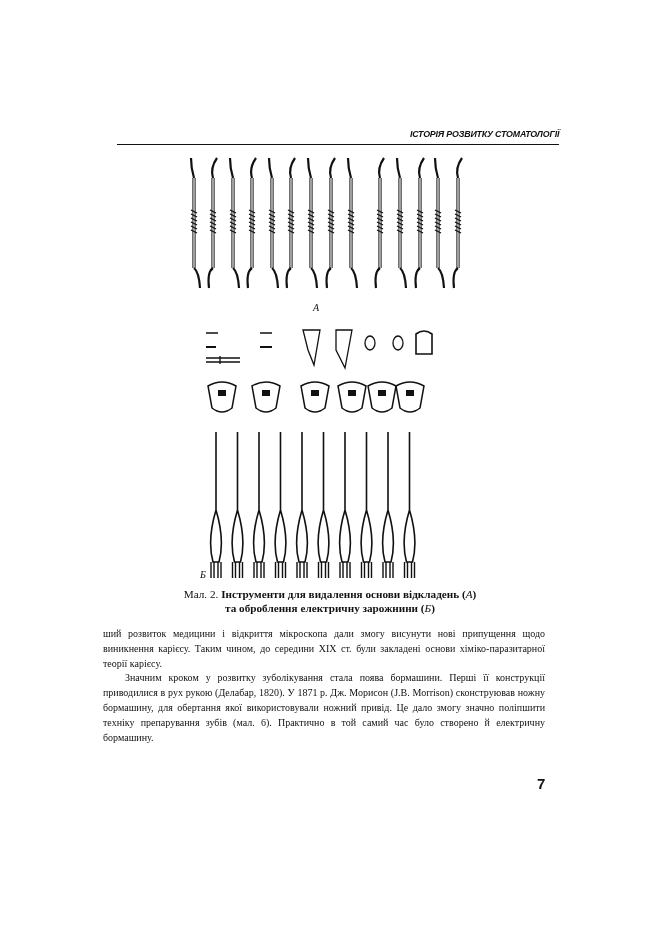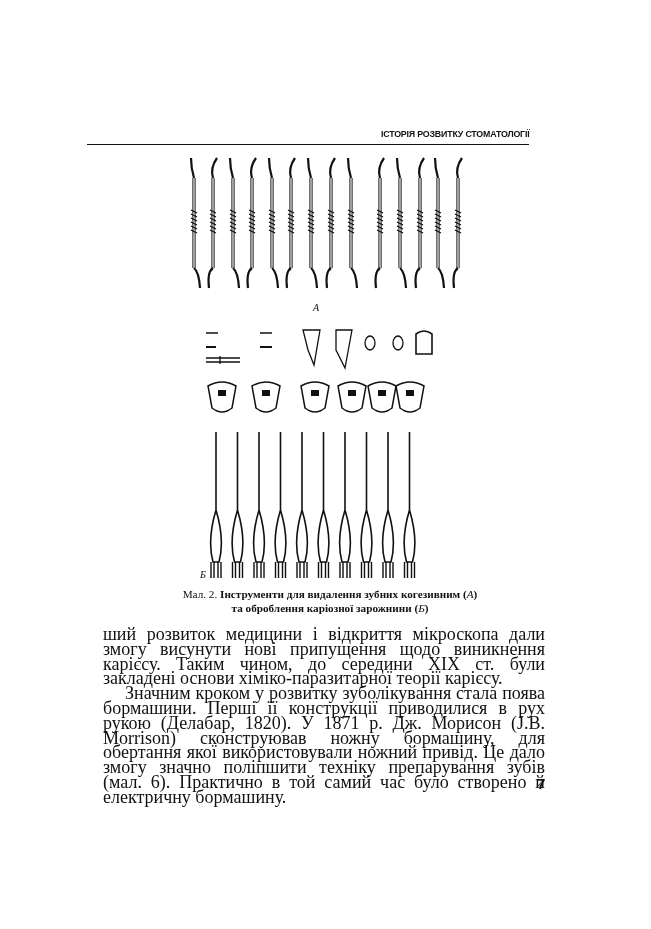--- a/index.html
+++ b/index.html
@@ -1,31 +1,31 @@
 <!DOCTYPE html>
 <html><head>
 <meta charset="utf-8">
 <style>
   html, body { margin: 0; padding: 0; background: #ffffff; }
   body { width: 651px; height: 929px; position: relative; overflow: hidden;
          font-family: "Liberation Serif", serif; color: #111; }
-  .header { position: absolute; left: 87px; top: 128px; width: 442px; height: 16px;
-            border-bottom: 1.3px solid #111; }
+  .header { position: absolute; left: 117px; top: 128px; width: 442px; height: 16px;
+            border-bottom: 1.3px solid #111; font-style: italic; }
   .header-title { position: absolute; right: 0; top: 0; font-family: "Liberation Sans", sans-serif;
                   font-weight: bold; font-size: 9.6px; letter-spacing: -0.2px; transform: scaleX(0.92);
                   transform-origin: right center; }
   .fig { position: absolute; left: 180px; top: 150px; width: 300px; height: 440px; }
   .fig svg { position: absolute; left: 0; top: 0; }
   .caption { position: absolute; left: 180px; top: 587px; width: 300px; text-align: center;
              font-size: 11.2px; line-height: 14px; }
   .caption .lead { }
   .caption b { font-weight: bold; }
   .caption i { font-style: italic; font-weight: normal; }
   .body-text { position: absolute; left: 103px; top: 627px; width: 442px;
-               font-size: 18px; line-height: 14.8px; text-align: justify; }
+               font-size: 10px; line-height: 14.8px; text-align: justify; }
   .body-text p { margin: 0; }
   .body-text p.indent { text-indent: 22px; }
   .page-num { position: absolute; left: 537px; top: 775px; font-family: "Liberation Sans", sans-serif;
               font-weight: bold; font-size: 15px; }
   .label-a { position: absolute; left: 313px; top: 302px; font-style: italic; font-size: 10px; }
   .label-b { position: absolute; left: 200px; top: 569px; font-style: italic; font-size: 10px; }
 </style>
 </head>
 <body>
 
@@ -272,24 +272,24 @@
         </g>
       </g>
   </svg>
 </div>
 <span class="label-a">А</span>
 <span class="label-b">Б</span>
 
 <div class="caption">
   <div>
     <span class="lead">Мал. 2.</span>
-    <b><span>Інструменти для видалення зубних когезивним (</span><i>А</i><span>)</span></b>
+    <b><span>Інструменти для видалення основи відкладень (</span><i>А</i><span>)</span></b>
   </div>
   <div>
-    <b><span>та оброблення каріозної зарожнини (</span><i>Б</i><span>)</span></b>
+    <b><span>та оброблення електричну зарожнини (</span><i>Б</i><span>)</span></b>
   </div>
 </div>
 
 <div class="body-text">
   <p>ший розвиток медицини і відкриття мікроскопа дали змогу висунути нові припущення щодо виникнення карієсу. Таким чином, до середини XIX ст. були закладені основи хіміко-паразитарної теорії карієсу.</p>
   <p class="indent">Значним кроком у розвитку зуболікування стала поява бормашини. Перші її конструкції приводилися в рух рукою (Делабар, 1820). У 1871 р. Дж. Морисон (J.B. Morrison) сконструював ножну бормашину, для обертання якої використовували ножний привід. Це дало змогу значно поліпшити техніку препарування зубів (мал. 6). Практично в той самий час було створено й електричну бормашину.</p>
 </div>
 
 <div class="page-num">7</div>
 

